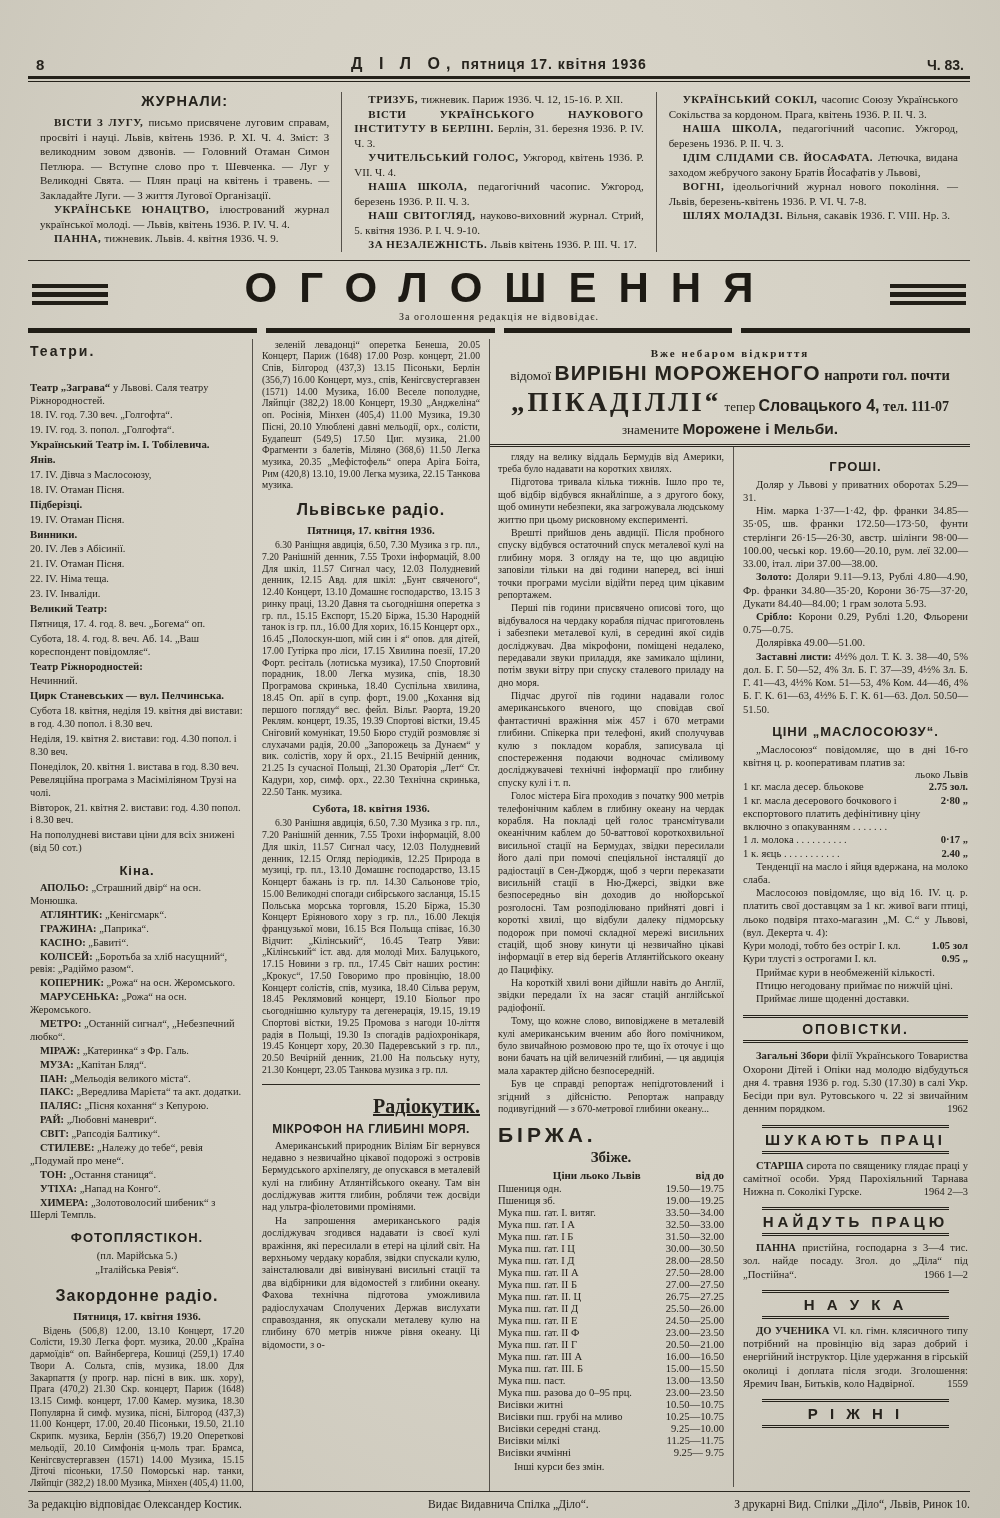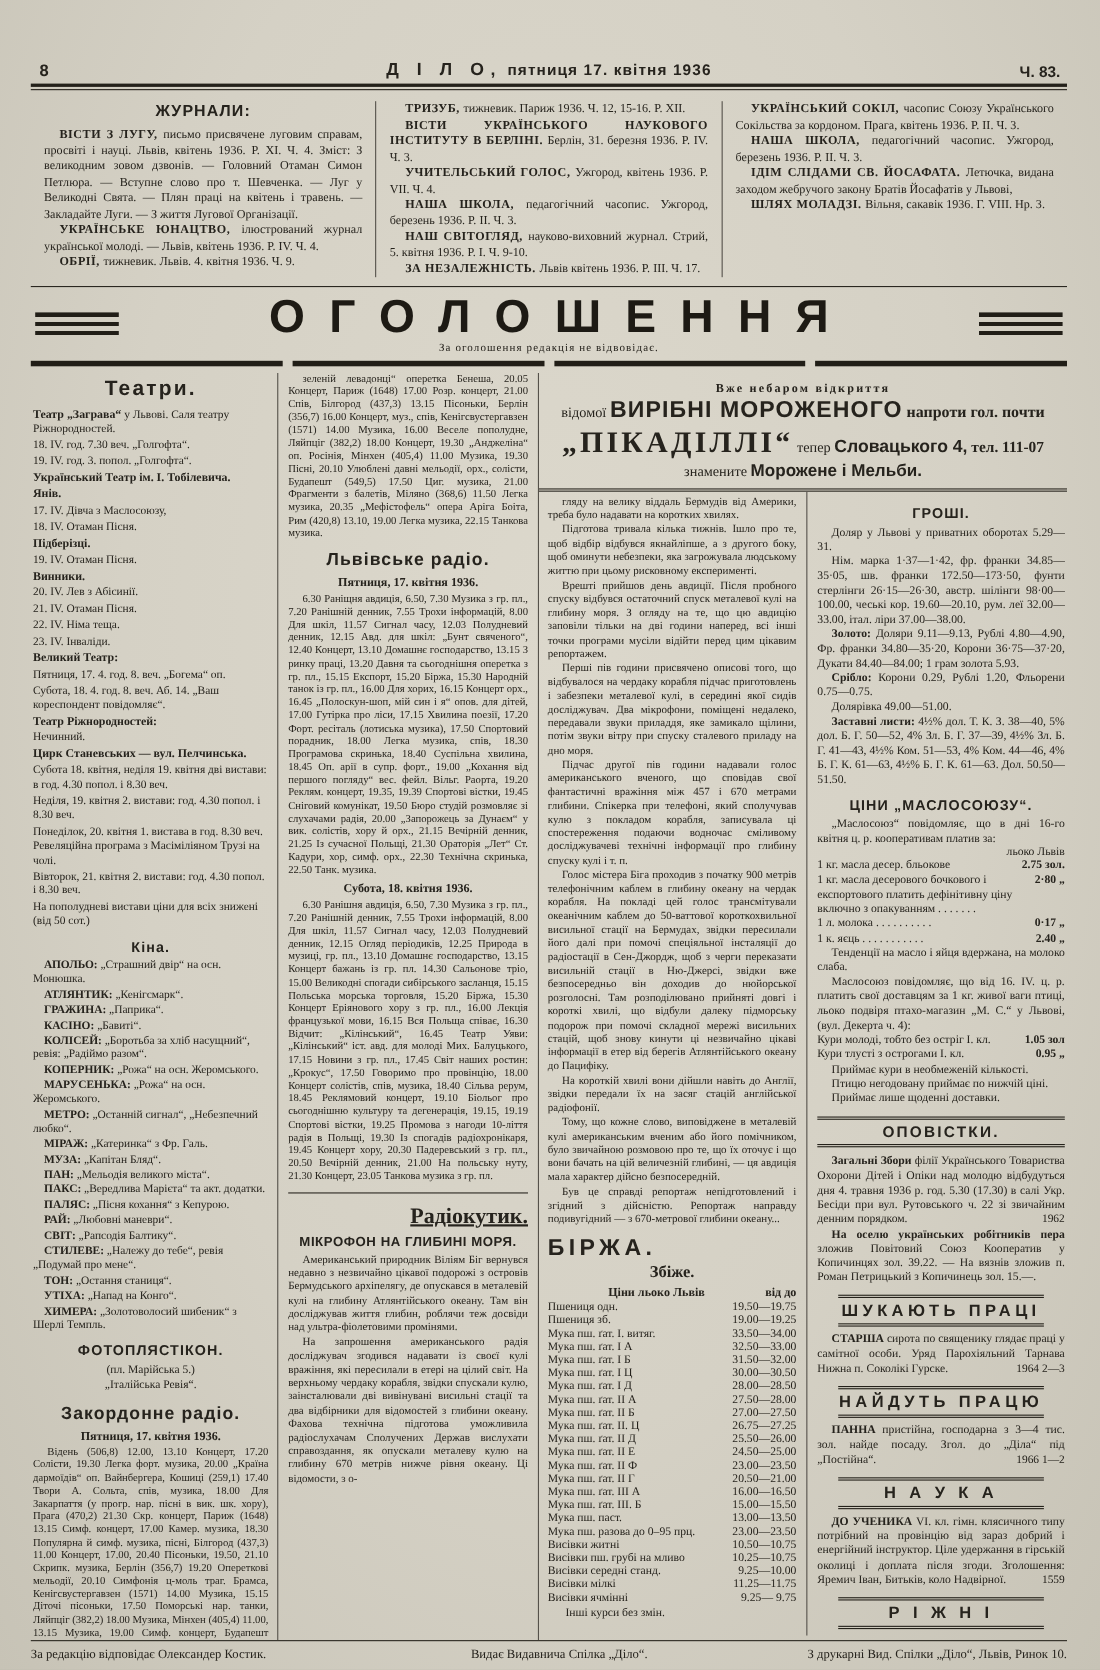--- a/index.html
+++ b/index.html
@@ -40,21 +40,21 @@
   .rule-seg span{ flex:1; height:5px; background:#211e17; }
   
   .body-main{ display:flex; height:1152px; overflow:hidden; margin-top:6px; }
   .colA{ width:225px; padding:0 8px 0 2px; border-right:1px solid #55514a; overflow:hidden; }
   .colB{ width:237px; padding:0 9px; border-right:1px solid #55514a; overflow:hidden; }
   .right-half{ flex:1; overflow:hidden; }
   .cd-grid{ display:flex; height:1040px; overflow:hidden; }
   .colC{ width:244px; padding:4px 9px 0 8px; border-right:1px solid #55514a; overflow:hidden; }
   .colD{ flex:1; padding:4px 2px 0 9px; overflow:hidden; }
   
-  .sec-big{ text-align:center; font-family:"Liberation Sans","DejaVu Sans",sans-serif; font-weight:bold; font-size:19px; letter-spacing:2px; margin:4px 0 6px; }
+  .sec-big{ font-family:"Liberation Sans","DejaVu Sans",sans-serif; font-weight:bold; font-size:14px; letter-spacing:2px; margin:4px 0 22px; }
   .sec-med{ text-align:center; font-family:"Liberation Sans","DejaVu Sans",sans-serif; font-weight:bold; font-size:16px; letter-spacing:1px; margin:10px 0 4px; }
   .sec-sm{ text-align:center; font-family:"Liberation Sans","DejaVu Sans",sans-serif; font-weight:bold; font-size:13px; letter-spacing:1px; margin:8px 0 4px; }
   .date-line{ text-align:center; font-weight:bold; font-size:11px; margin:5px 0 3px; }
   
   .t-line{ font-size:10.4px; line-height:1.24; margin:1px 0; }
   .t-line b{ font-size:10.8px; }
   .k-line{ font-size:10.4px; line-height:1.24; margin:1px 0; text-indent:10px; }
   .radio-p{ font-size:9.7px; line-height:1.21; text-align:justify; text-indent:13px; }
   .story-p{ font-size:10px; line-height:1.24; text-align:justify; text-indent:13px; margin-bottom:1px; }
   .foto-sub{ text-align:center; font-size:10.5px; line-height:1.3; }
@@ -112,38 +112,39 @@
     <span class="mast-issue">Ч. 83.</span>
   </div>
   <div class="mast-rule"></div>
 
   <div class="journals">
     <div class="jcol">
       <div class="jhead">ЖУРНАЛИ:</div>
       <div>
           <p class="jp"><b>ВІСТИ З ЛУГУ, </b><span>письмо присвячене луговим справам, просвіті і науці. Львів, квітень 1936. Р. XI. Ч. 4. Зміст: З великодним зовом дзвонів. — Головний Отаман Симон Петлюра. — Вступне слово про т. Шевченка. — Луг у Великодні Свята. — Плян праці на квітень і травень. — Закладайте Луги. — З життя Лугової Організації.</span></p>
           <p class="jp"><b>УКРАЇНСЬКЕ ЮНАЦТВО, </b><span>ілюстрований журнал української молоді. — Львів, квітень 1936. Р. IV. Ч. 4.</span></p>
-          <p class="jp"><b>ОБРІЇ, </b><span>тижневик. Львів. 4. квітня 1936. Ч. 9.</span></p>
+          <p class="jp"><b>ПАННА, </b><span>тижневик. Львів. 4. квітня 1936. Ч. 9.</span></p>
         </div>
     </div>
     <div class="jcol">
       <div>
           <p class="jp"><b>ТРИЗУБ, </b><span>тижневик. Париж 1936. Ч. 12, 15-16. Р. XII.</span></p>
           <p class="jp"><b>ВІСТИ УКРАЇНСЬКОГО НАУКОВОГО ІНСТИТУТУ В БЕРЛІНІ. </b><span>Берлін, 31. березня 1936. Р. IV. Ч. 3.</span></p>
           <p class="jp"><b>УЧИТЕЛЬСЬКИЙ ГОЛОС, </b><span>Ужгород, квітень 1936. Р. VII. Ч. 4.</span></p>
           <p class="jp"><b>НАША ШКОЛА, </b><span>педагогічний часопис. Ужгород, березень 1936. Р. II. Ч. 3.</span></p>
           <p class="jp"><b>НАШ СВІТОГЛЯД, </b><span>науково-виховний журнал. Стрий, 5. квітня 1936. Р. I. Ч. 9-10.</span></p>
           <p class="jp"><b>ЗА НЕЗАЛЕЖНІСТЬ. </b><span>Львів квітень 1936. Р. III. Ч. 17.</span></p>
         </div>
     </div>
     <div class="jcol">
       <div>
           <p class="jp"><b>УКРАЇНСЬКИЙ СОКІЛ, </b><span>часопис Союзу Українського Сокільства за кордоном. Прага, квітень 1936. Р. II. Ч. 3.</span></p>
           <p class="jp"><b>НАША ШКОЛА, </b><span>педагогічний часопис. Ужгород, березень 1936. Р. II. Ч. 3.</span></p>
           <p class="jp"><b>ІДІМ СЛІДАМИ СВ. ЙОСАФАТА. </b><span>Летючка, видана заходом жебручого закону Братів Йосафатів у Львові,</span></p>
+          <p class="jp"><b>ВОГНІ, </b><span>ідеольогічний журнал нового покоління. — Львів, березень-квітень 1936. Р. VI. Ч. 7-8.</span></p>
           <p class="jp"><b>ШЛЯХ МОЛАДЗІ. </b><span>Вільня, сакавік 1936. Г. VIII. Нр. 3.</span></p>
         </div>
     </div>
   </div>
 
   <div class="rule-thin"></div>
   <div class="banner">
     <div class="tribar"></div>
     <div class="banner-center">
       <div class="banner-title">ОГОЛОШЕННЯ</div>
@@ -404,21 +405,20 @@
               </div>
             </div>
           <div>
               <p class="np-p">Приймає кури в необмеженій кількості.</p>
               <p class="np-p">Птицю негодовану приймає по нижчій ціні.</p>
               <p class="np-p">Приймає лише щоденні доставки.</p>
             </div>
           <div class="opov-head">ОПОВІСТКИ.</div>
           <div>
               <p class="np-p"><b>Загальні Збори </b><span>філії Українського Товариства Охорони Дітей і Опіки над молодю відбудуться дня 4. травня 1936 р. год. 5.30 (17.30) в салі Укр. Бесіди при вул. Рутовського ч. 22 зі звичайним денним порядком.</span><span class="ref">1962</span></p>
-              <p class="np-p"><b>На оселю українських робітників пера </b><span>зложив Повітовий Союз Кооператив у Копичинцях зол. 39.22. — На вязнів зложив п. Роман Петрицький з Копичинець зол. 15.—.</span><span class="ref"></span></p>
             </div>
 
           <div class="cl-sec">
             <div class="cl-head">
                 <div class="cl-sq"></div>
                 <div class="cl-mid">ШУКАЮТЬ ПРАЦІ</div>
                 <div class="cl-sq"></div>
               </div>
             <div>
                 <p class="np-p"><b>СТАРША </b><span>сирота по священику глядає праці у самітної особи. Уряд Парохіяльний Тарнава Нижна п. Соколікі Гурске.</span><span class="ref">1964 2—3</span></p>

